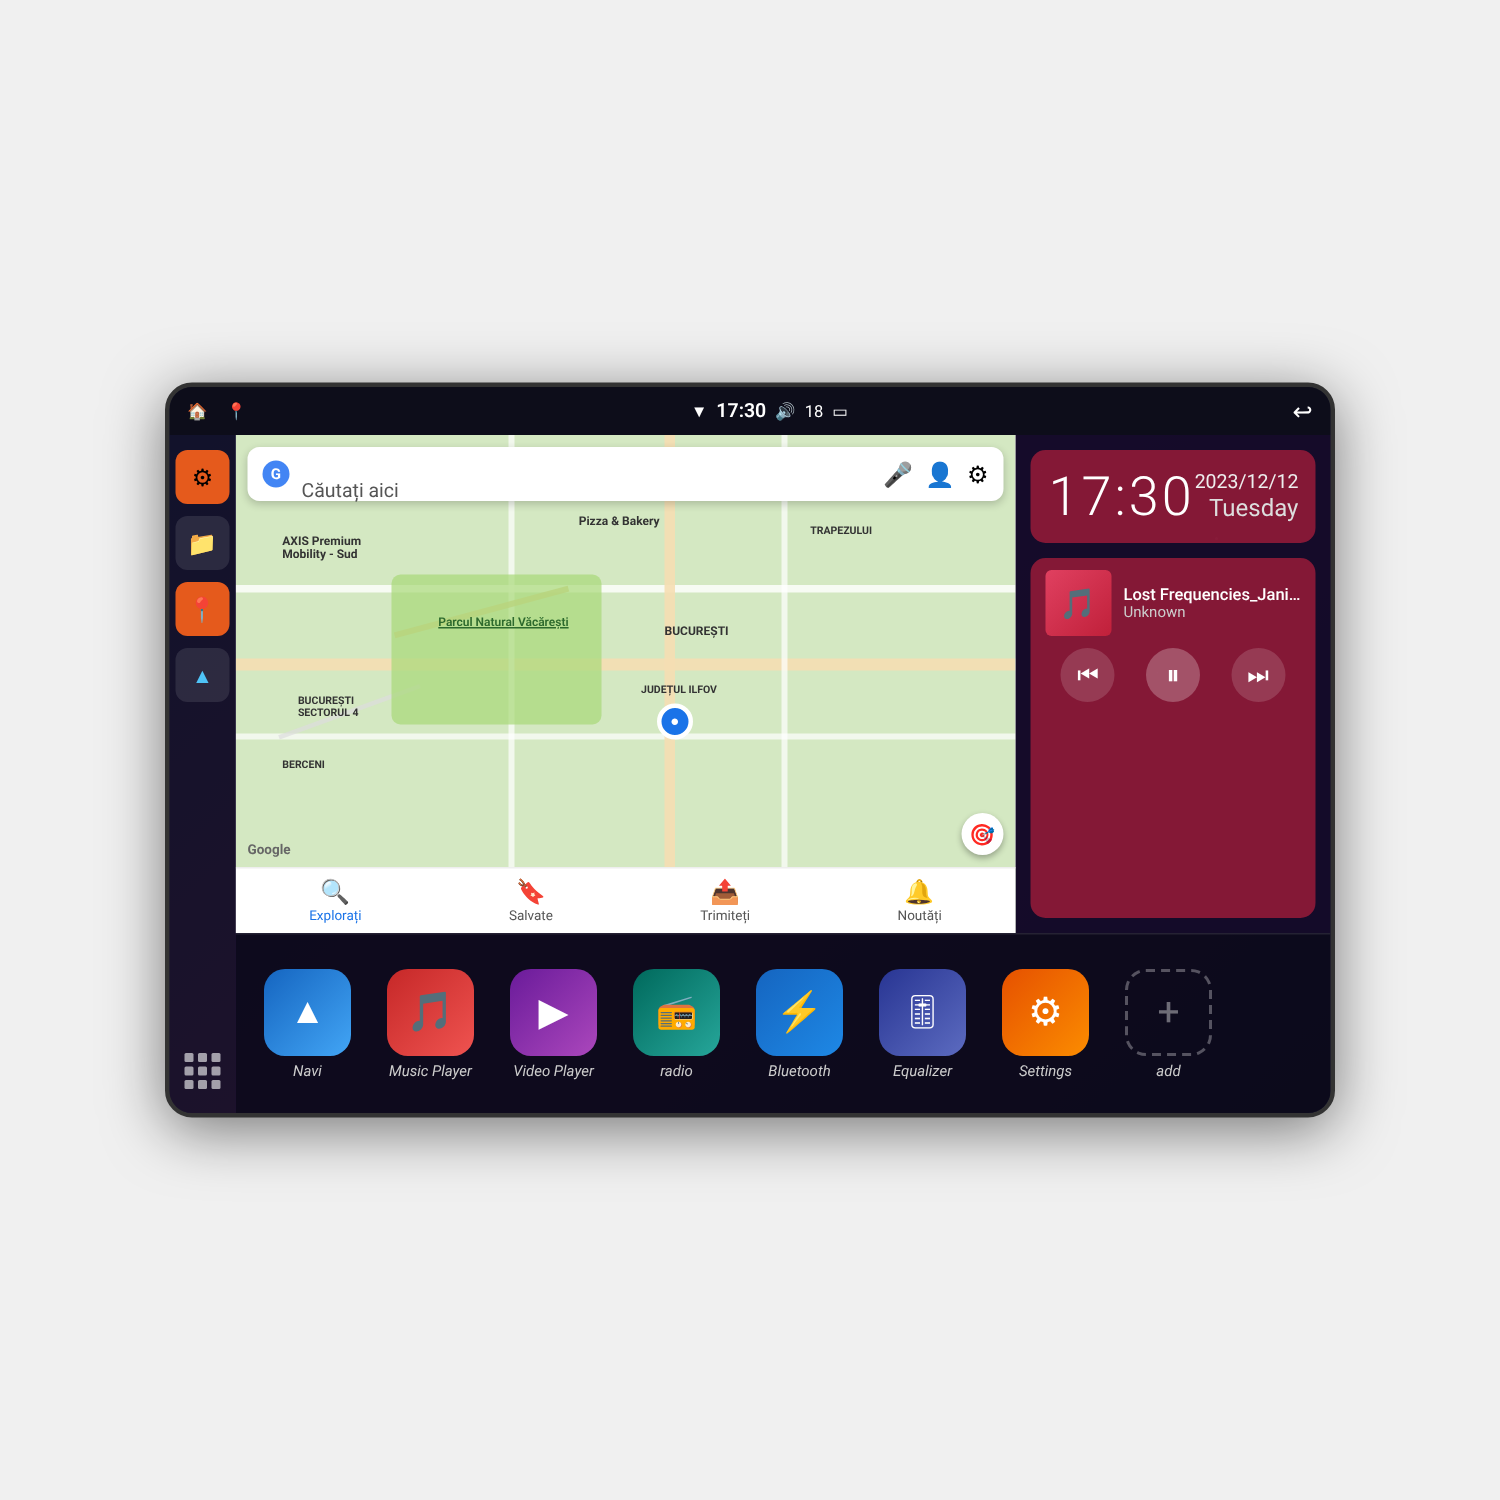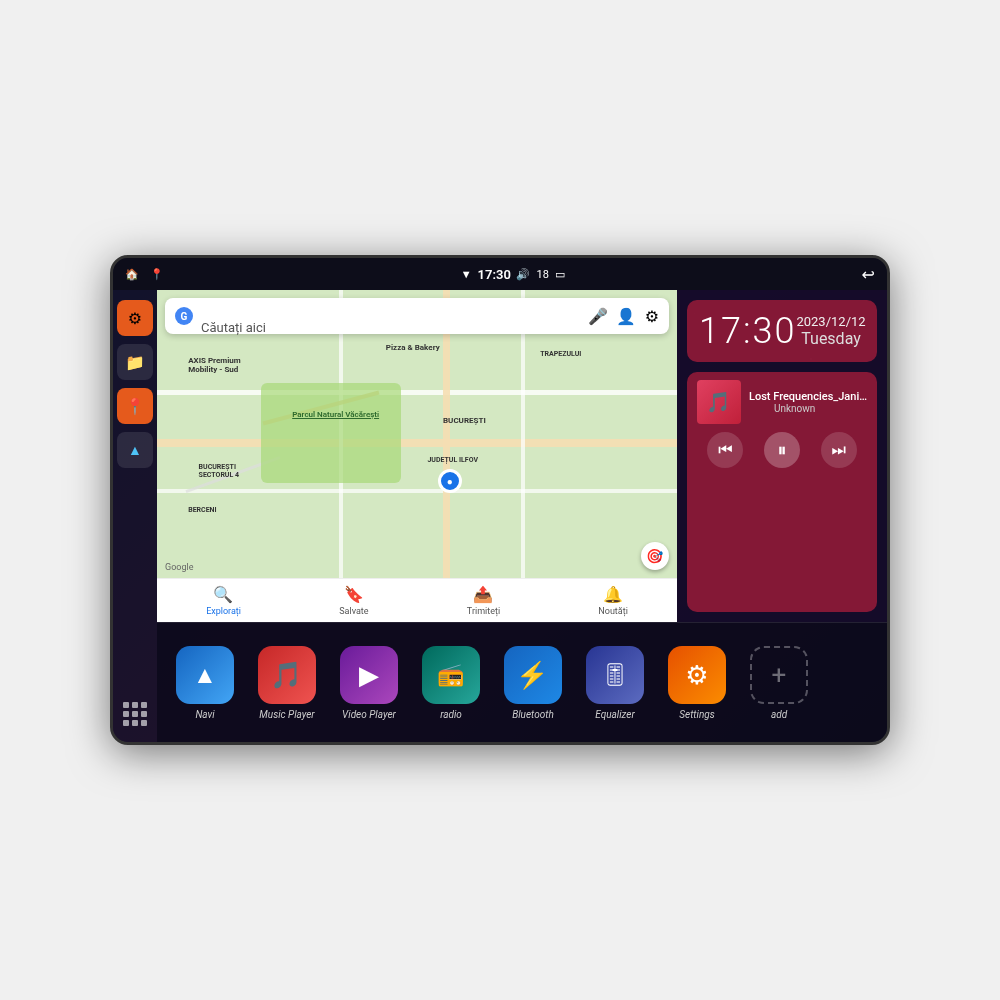--- a/index.html
+++ b/index.html
@@ -186,21 +186,21 @@
       align-items: center;
       justify-content: space-between;
     }
     .clock-time {
       font-size: 36px;
       font-weight: 300;
       color: #fff;
       letter-spacing: 2px;
     }
     .clock-date {
-      text-align: center;
+      text-align: right;
       color: #eee;
     }
     .clock-date-main { font-size: 13px; }
     .clock-date-day { font-size: 16px; color: #ddd; }
 
     
     .music-widget {
       background: rgba(180, 30, 60, 0.7);
       border-radius: 10px;
       padding: 8px 10px;
@@ -219,21 +219,21 @@
       overflow: hidden;
       flex-shrink: 0;
       display: flex; align-items: center; justify-content: center;
       font-size: 18px;
     }
     .music-meta { flex: 1; overflow: hidden; }
     .music-title {
       font-size: 11px; color: #fff; font-weight: 500;
       white-space: nowrap; overflow: hidden; text-overflow: ellipsis;
     }
-    .music-artist { font-size: 10px; color: #ccc; margin-left: 25px; }
+    .music-artist { font-size: 10px; color: #ccc; }
     .music-controls {
       display: flex;
       align-items: center;
       justify-content: space-around;
       margin-top: 4px;
     }
     .music-btn {
       width: 36px; height: 36px;
       border-radius: 50%;
       background: rgba(255,255,255,0.15);
@@ -397,21 +397,21 @@
             <div class="map-label" style="top:36%;left:26%;font-weight:600;color:#2d6a2d;text-decoration:underline;">Parcul Natural Văcărești</div>
             <div class="map-label" style="top:38%;left:55%;font-weight:700;">BUCUREȘTI</div>
             <div class="map-label" style="top:50%;left:52%;font-size:7px;">JUDEȚUL ILFOV</div>
             <div class="map-label" style="top:52%;left:8%;font-size:7px;">BUCUREȘTI<br>SECTORUL 4</div>
             <div class="map-label" style="top:65%;left:6%;font-size:7px;">BERCENI</div>
 
             <div style="position:absolute;top:54%;left:54%;width:24px;height:24px;background:#1a73e8;border-radius:50%;border:3px solid #fff;z-index:3;display:flex;align-items:center;justify-content:center;font-size:10px;color:#fff;">●</div>
 
             <div style="position:absolute;bottom:52px;right:8px;width:28px;height:28px;background:#fff;border-radius:50%;box-shadow:0 2px 4px rgba(0,0,0,0.3);display:flex;align-items:center;justify-content:center;font-size:14px;z-index:5;">🎯</div>
 
-            <div style="position:absolute;bottom:50px;left:8px;font-size:9px;color:#666;font-weight:normal;z-index:5;">Google</div>
+            <div style="position:absolute;bottom:50px;left:8px;font-size:9px;color:#666;font-weight:bold;z-index:5;">Google</div>
           </div>
 
           <div class="map-search-bar">
             <div class="map-logo">G</div>
             <span class="map-search-text">Căutați aici</span>
             <span>🎤</span>
             <span>👤</span>
             <span>⚙</span>
           </div>
 

